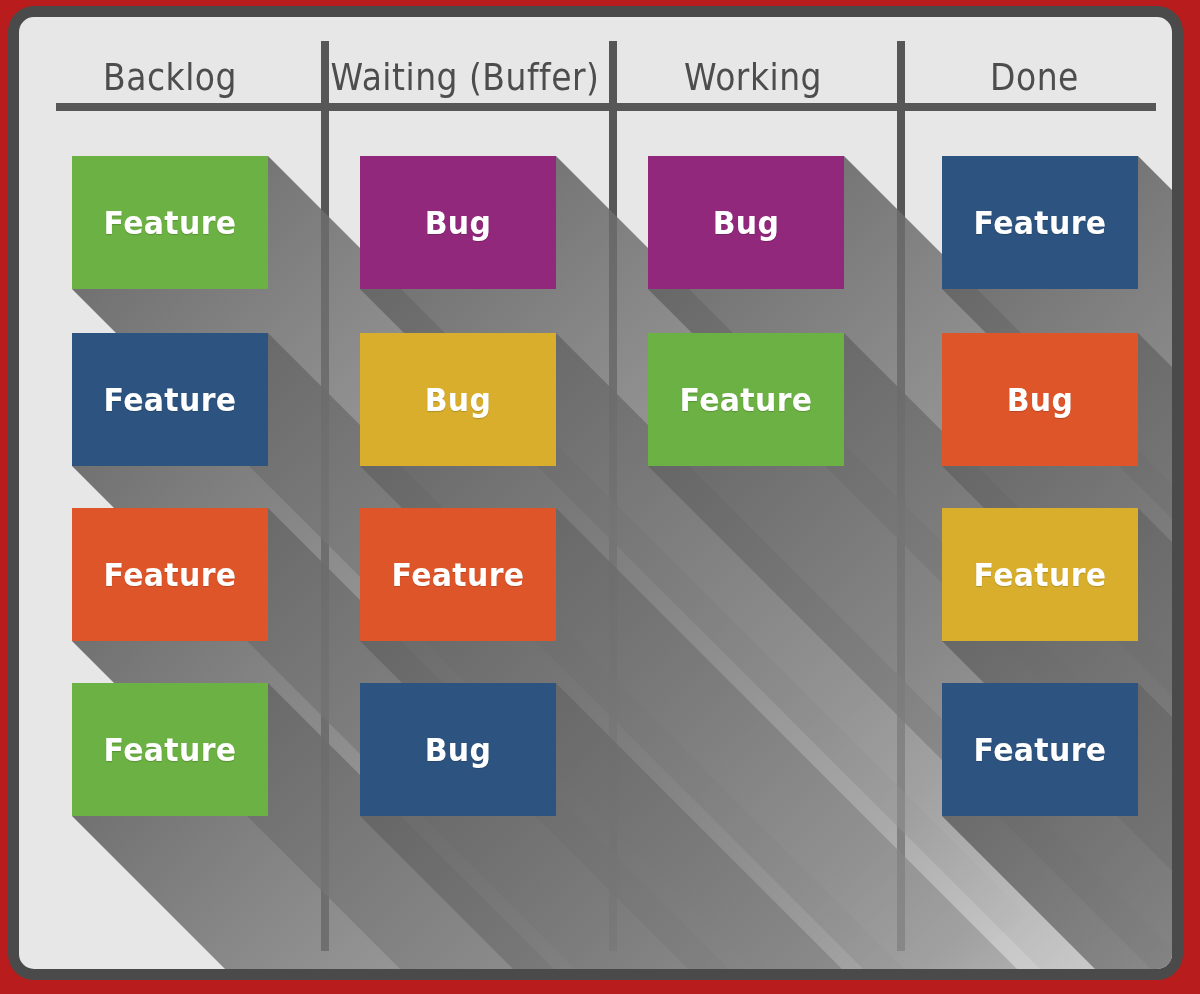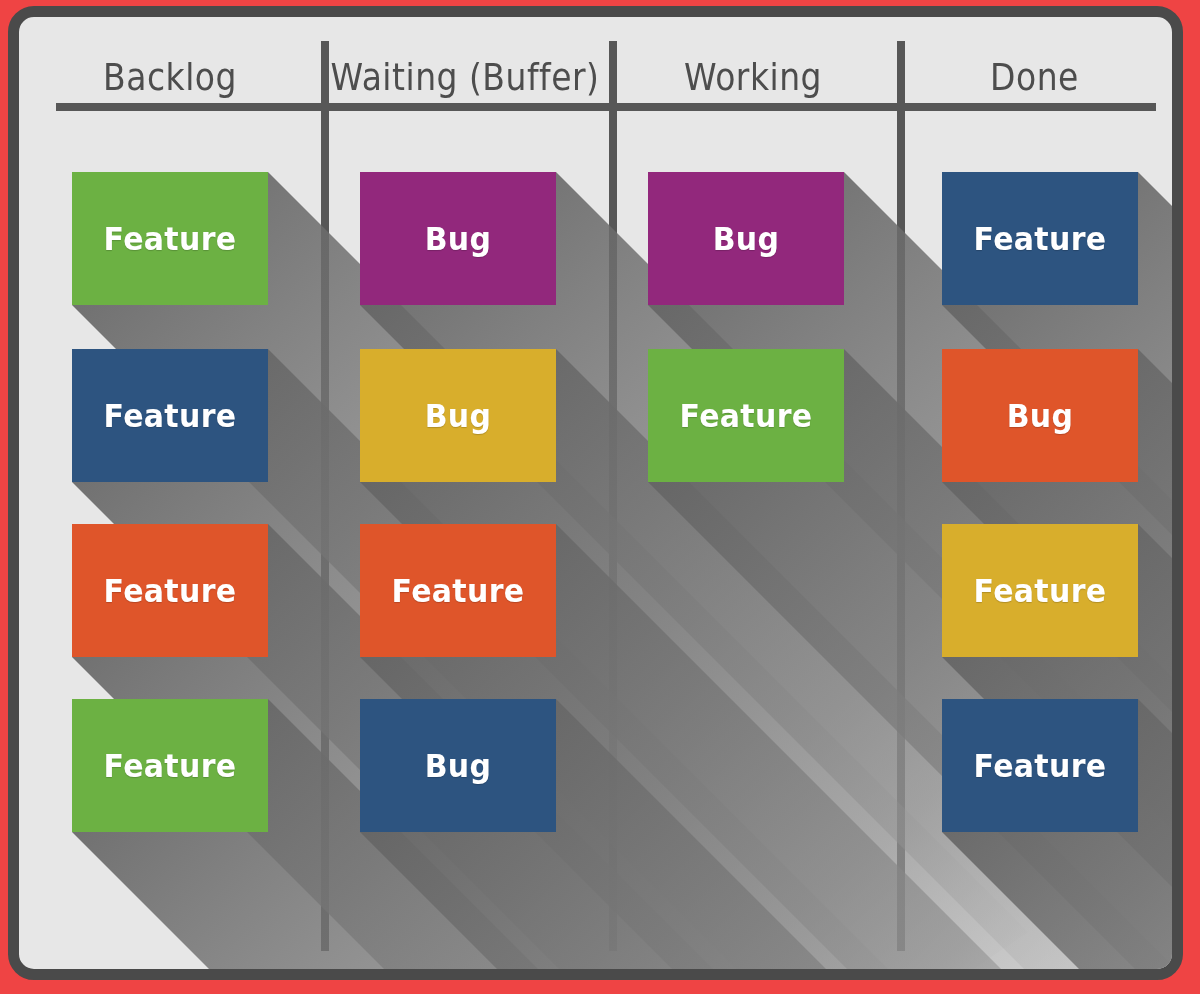--- a/index.html
+++ b/index.html
@@ -9,21 +9,21 @@
   }
   body {
     font-family: "DejaVu Sans", sans-serif;
   }
 
   #board-root {
     position: relative;
     width: 1200px;
     height: 994px;
     overflow: hidden;
-    background: #ef4444;
+    background: #b91c1c;
   }
 
   
   .board-frame {
     position: absolute;
     left: 8px;
     top: 6px;
     width: 1175px;
     height: 974px;
     box-sizing: border-box;
@@ -116,21 +116,21 @@
         <div class="col-header" style="left: 302px; width: 288px;">Waiting (Buffer)</div>
         <div class="col-header" style="left: 590px; width: 288px;">Working</div>
         <div class="col-header" style="left: 878px; width: 275px;">Done</div>
       </div>
     <div id="dividers-layer" style="z-index: 2;">
         <div class="col-divider" style="left: 302px;"></div>
         <div class="col-divider" style="left: 590px;"></div>
         <div class="col-divider" style="left: 878px;"></div>
       </div>
     <div class="header-rule" style="z-index: 3;"></div>
-    <div id="cards-layer" style="position: absolute; left: 0px; top: 16px; width: 100%; height: 100%; z-index: 1;">
+    <div id="cards-layer" style="position: absolute; left: 0px; top: 0px; width: 100%; height: 100%; z-index: 1;">
         <div class="card-slot" style="left: 53px; top: 139px;">
           <svg class="card-shadow" width="956" height="893" viewBox="0 0 956 893" style="left: 0px; top: 0px; width: 956px; height: 893px;">
             <defs>
               <linearGradient id="shg-0-0" x1="0" y1="0" x2="1" y2="1">
                 <stop offset="0%" stop-color="#5e5e5e" stop-opacity="0.95"></stop>
                 <stop offset="55%" stop-color="#8d8d8d" stop-opacity="0.62"></stop>
                 <stop offset="100%" stop-color="#c9c9c9" stop-opacity="0.0"></stop>
               </linearGradient>
             </defs>
             <polygon points="0,133 196,0 956,760 760,893" fill="url(#shg-0-0)"></polygon>

